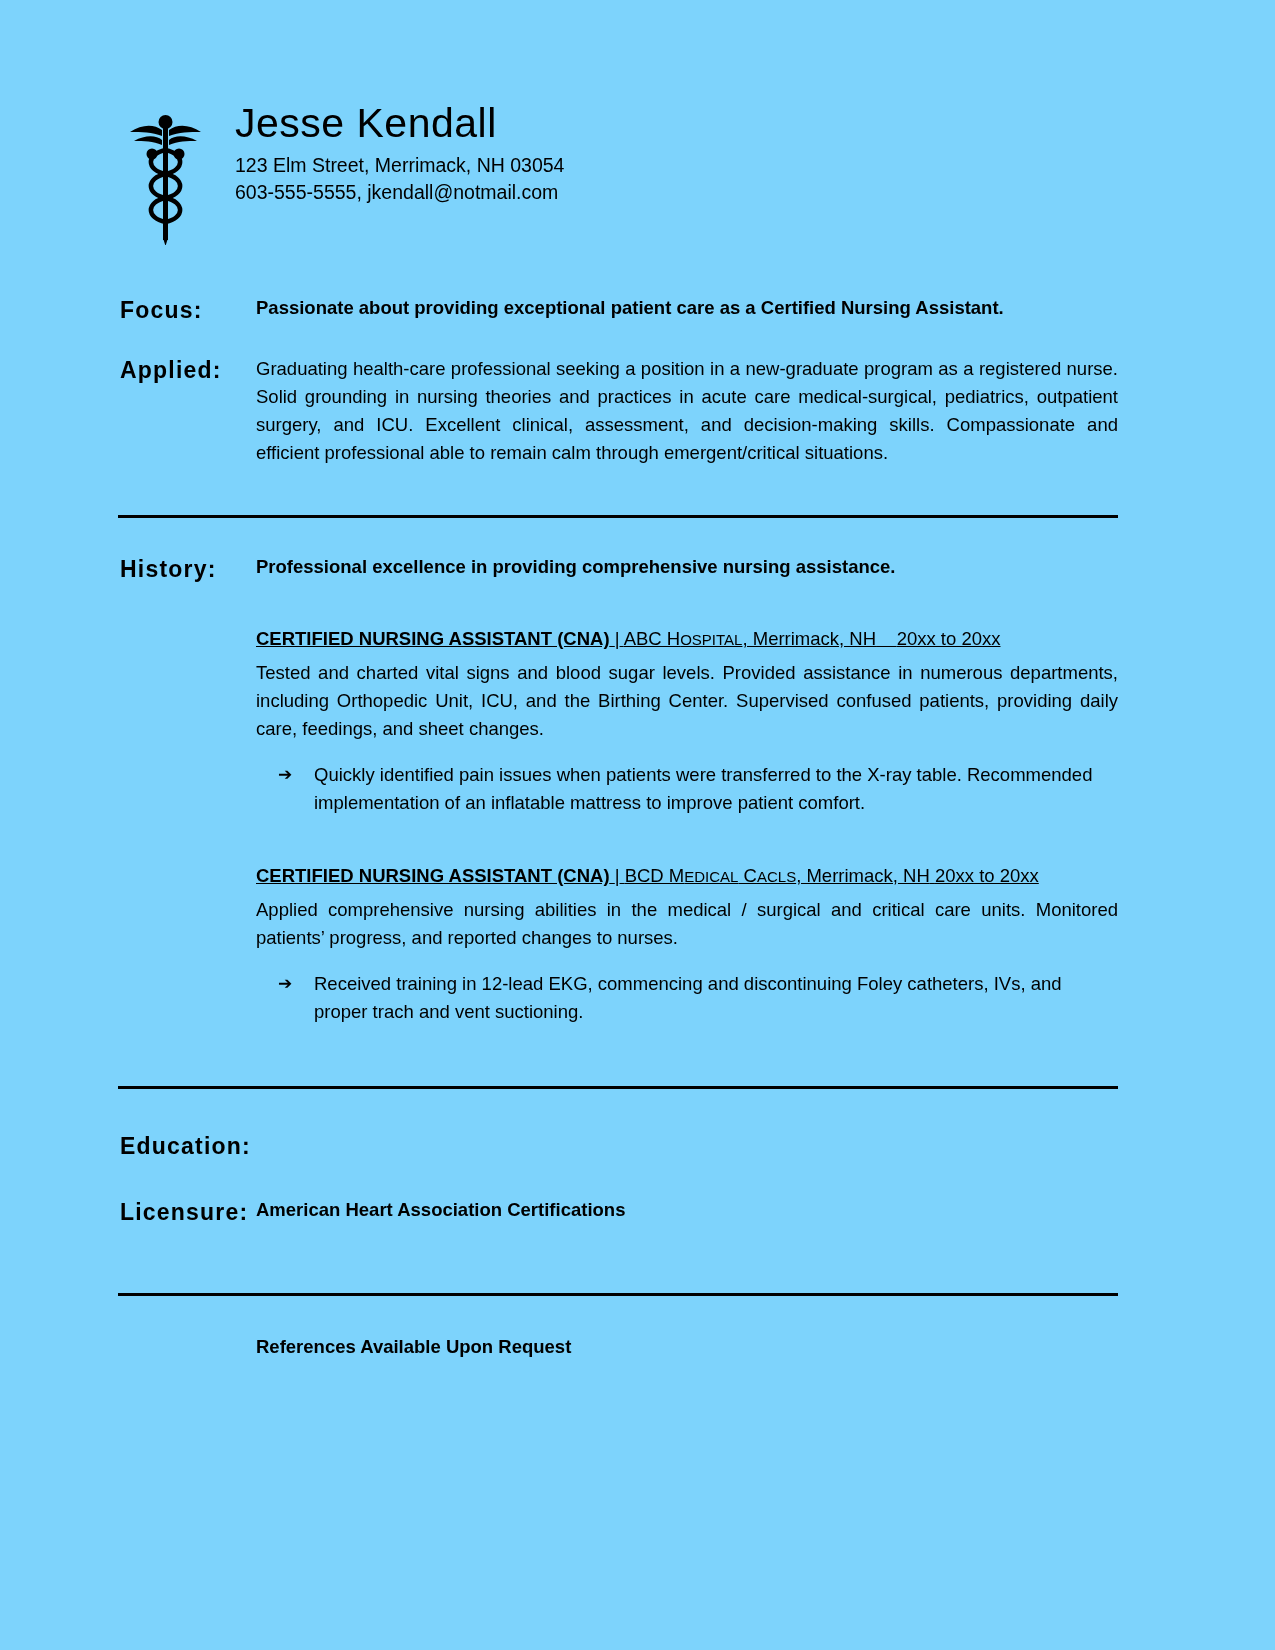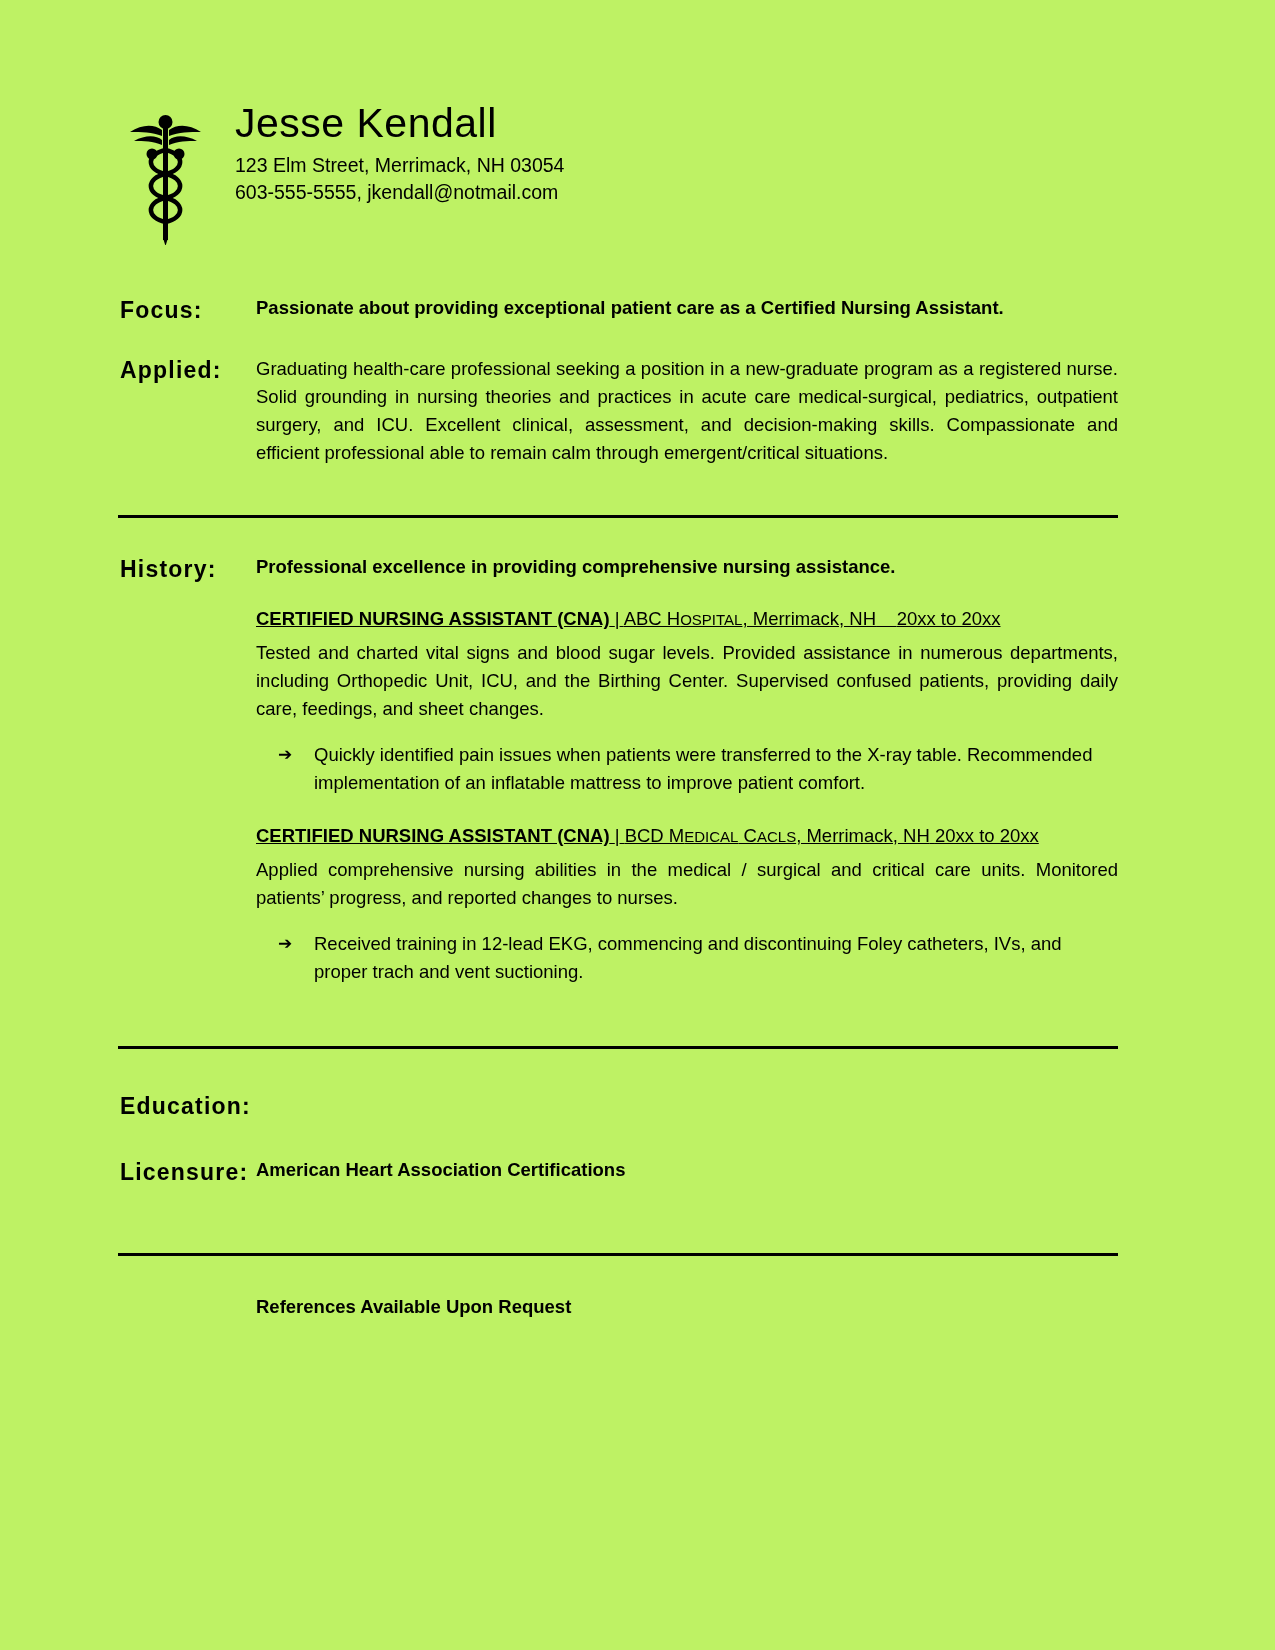--- a/index.html
+++ b/index.html
@@ -4,21 +4,21 @@
 <style>
   html, body {
     margin: 0;
     padding: 0;
     background: #ffffff;
   }
   .page {
     position: relative;
     width: 1275px;
     height: 1650px;
-    background: #bef264;
+    background: #7dd3fc;
     font-family: "Liberation Sans", sans-serif;
     color: #000000;
     box-sizing: border-box;
   }
   .content {
     position: absolute;
     left: 118px;
     top: 100px;
     width: 1000px;
   }
@@ -95,21 +95,21 @@
   .divider-wrap-1 { margin-top: 48px; }
   .divider-wrap-2 { margin-top: 60px; }
   .divider-wrap-3 { margin-top: 66px; }
 
   .sec-history { margin-top: 36px; }
   .sec-education { margin-top: 42px; }
   .sec-licensure { margin-top: 36px; }
   .sec-refs { margin-top: 38px; }
 
   
-  .job { margin-top: 26px; }
+  .job { margin-top: 46px; }
   .job-head {
     font-size: 18.5px;
     line-height: 26px;
     margin: 0 0 6px 0;
     text-decoration: underline;
   }
   .job-title {
     font-weight: bold;
   }
   .sc { font-size: 15px; }

